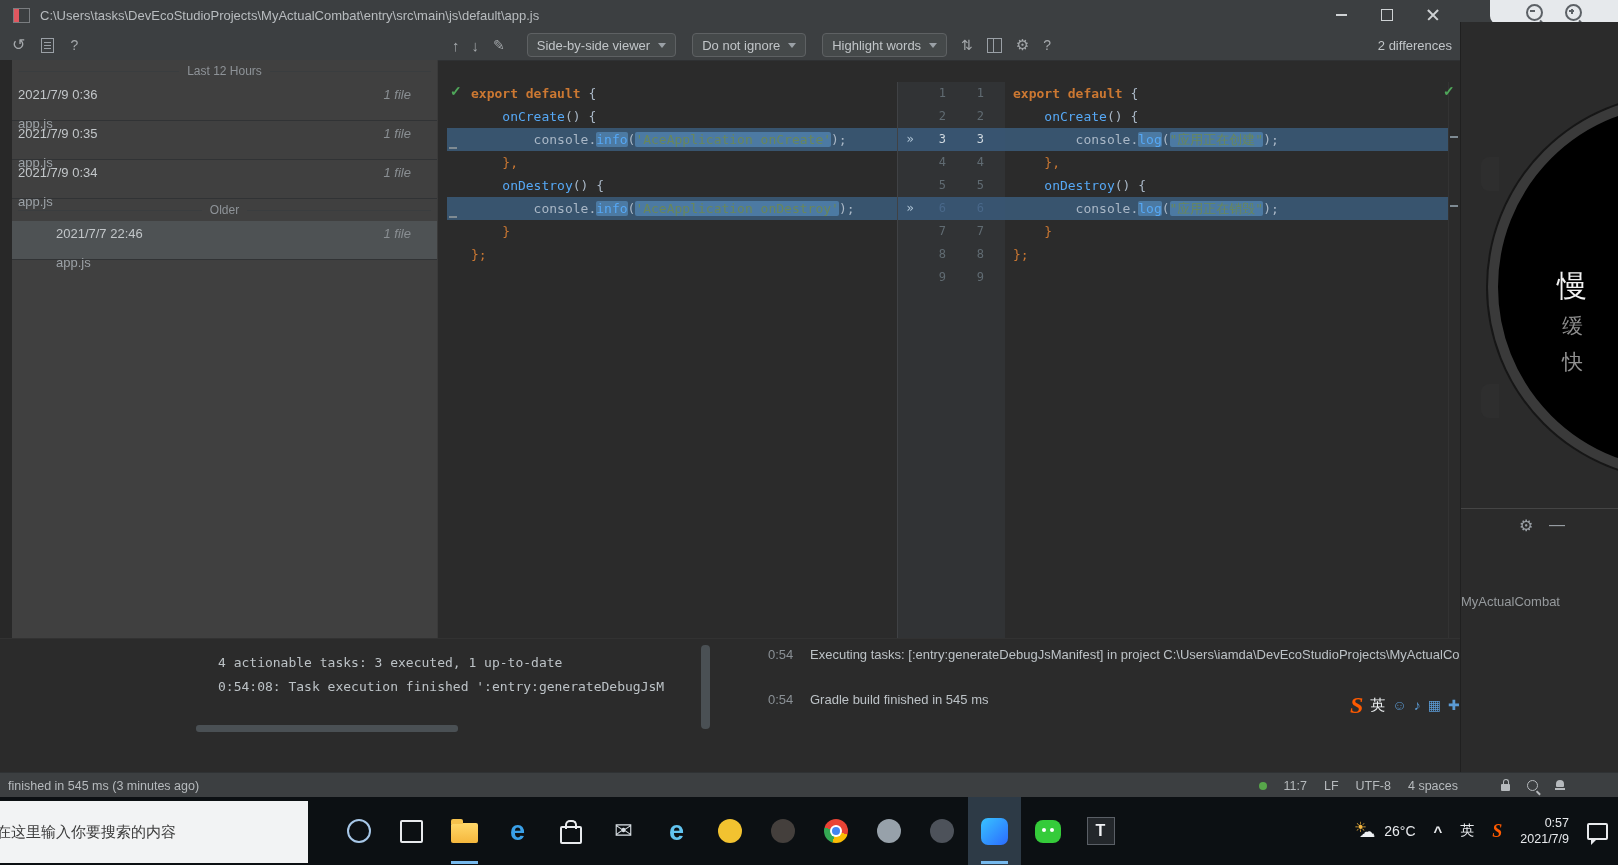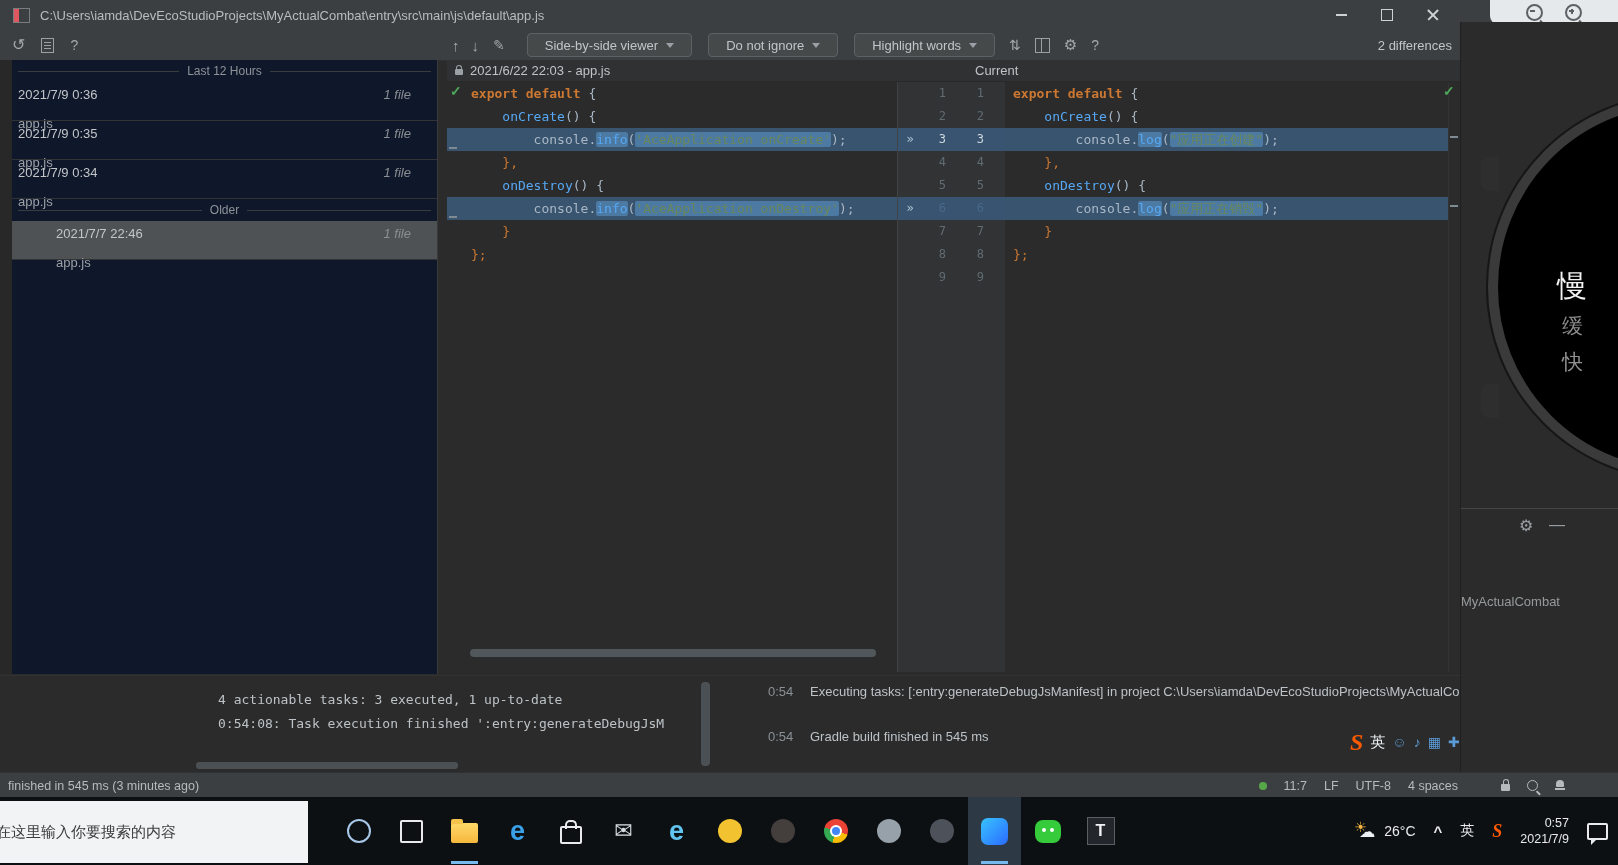--- a/index.html
+++ b/index.html
@@ -28,33 +28,33 @@
   
   .toolbar{position:absolute;left:0;top:30px;width:1460px;height:30px;background:#3c3f41;border-bottom:1px solid #2f3133;}
   .tool-left{position:absolute;left:12px;top:0;height:30px;display:flex;align-items:center;gap:16px;color:#a4a8ab;}
   .icon-undo{font-size:16px;line-height:16px;}
   .icon-doc{width:11px;height:13px;border:1px solid #9aa0a6;position:relative;}
   .icon-doc::after{content:'';position:absolute;left:2px;top:3px;right:2px;height:1px;background:#9aa0a6;box-shadow:0 3px 0 #9aa0a6,0 6px 0 #9aa0a6;}
   .icon-q{font-size:14px;}
   .tool-mid{position:absolute;left:452px;top:0;height:30px;display:flex;align-items:center;color:#a4a8ab;}
   .arrow{font-size:15px;margin-right:12px;}
   .pencil{font-size:14px;margin:0 6px 0 2px;}
-  .dd{height:22px;padding:0 17px;border:1px solid #5e6163;border-radius:4px;background:#45494a;display:flex;align-items:center;
+  .dd{height:22px;padding:0 9px;border:1px solid #5e6163;border-radius:4px;background:#45494a;display:flex;align-items:center;
       font-size:13px;color:#c1c5c8;margin-left:16px;white-space:nowrap;}
   .caret{width:0;height:0;border-left:4px solid transparent;border-right:4px solid transparent;border-top:5px solid #9aa0a6;margin-left:8px;}
   .tool-ic{margin-left:14px;display:flex;align-items:center;justify-content:center;}
   .icon-collapse{font-size:14px;}
   .icon-sync{width:13px;height:13px;border:1px solid #9aa0a6;position:relative;}
   .icon-sync::after{content:'';position:absolute;left:5.5px;top:0;bottom:0;width:1px;background:#9aa0a6;}
   .icon-gear{font-size:15px;}
   .diff-count{position:absolute;right:8px;top:0;height:30px;display:flex;align-items:center;color:#c1c5c8;}
 
   
   .left-strip{position:absolute;left:0;top:60px;width:12px;height:614px;background:#282828;border-right:1px solid #323232;}
-  .history{position:absolute;left:12px;top:60px;width:425px;height:614px;background:#0f172a;border-right:1px solid #3a3a3a;}
+  .history{position:absolute;left:12px;top:60px;width:425px;height:614px;background:#404040;border-right:1px solid #3a3a3a;}
   .group-header{height:22px;display:flex;align-items:center;gap:8px;color:#8e9398;font-size:12px;padding:0 6px;}
   .group-header::before,.group-header::after{content:'';flex:1;height:1px;background:#3a3d3f;}
   .hist-item{position:relative;padding:5px 8px 6px 6px;border-bottom:1px solid #313335;height:27px;}
   .hist-item.selected{background:#4e5254;padding-left:44px;}
   .hist-date{font-size:13px;color:#c2c6c9;}
   .hist-file{font-size:13px;color:#9ba1a6;margin-top:14px;}
   .hist-count{position:absolute;right:26px;top:5px;font-size:13px;color:#8a8f93;font-style:italic;}
 
   
   .diff-titles{position:absolute;left:447px;top:60px;width:1013px;height:21px;background:#2f3133;border-bottom:1px solid #27292a;
@@ -79,21 +79,21 @@
   .g-chev{width:24px;text-align:center;color:#aec4d6;}
   .g-l{width:24px;text-align:right;} .g-r{width:38px;text-align:right;}
   .g-row.changed.dim .g-l,.g-row.changed.dim .g-r{color:#49688a;}
   .check{position:absolute;color:#4fa65a;font-size:14px;font-weight:bold;z-index:3;}
   .check-left{left:450px;top:83px;} .check-right{left:1443px;top:83px;}
   .stripe{position:absolute;left:1448px;top:82px;width:12px;height:590px;background:#2b2b2b;border-left:1px solid #333;}
   .dash-mark{position:absolute;background:#7f8b93;width:8px;height:2px;}
   .hscroll{position:absolute;left:470px;top:649px;width:406px;height:8px;background:#585f63;border-radius:4px;opacity:.85;}
 
   
-  .console{position:absolute;left:0;top:675px;width:1460px;height:97px;background:#2b2b2b;border-top:1px solid #323232;padding-left:28px;}
+  .console{position:absolute;left:0;top:638px;width:1460px;height:97px;background:#2b2b2b;border-top:1px solid #323232;padding-left:28px;}
   .gradle-lines{position:absolute;left:218px;top:12px;font-family:"DejaVu Sans Mono","Liberation Mono",monospace;font-size:13px;line-height:24px;
                 color:#bcc2c6;white-space:pre;max-width:482px;overflow:hidden;}
   .console-vscroll{position:absolute;left:701px;top:6px;width:9px;height:84px;background:#4a5054;border-radius:4px;}
   .console-hscroll{position:absolute;left:196px;top:86px;width:262px;height:7px;background:#4a5054;border-radius:3px;}
   .eventlog{position:absolute;left:768px;top:8px;width:692px;font-size:13px;color:#bcc2c6;}
   .ev-row{display:flex;height:18px;white-space:nowrap;overflow:hidden;}
   .ev-row + .ev-row{margin-top:27px;}
   .ev-time{width:42px;color:#8a9095;flex:none;}
   .sogou{position:absolute;left:1350px;top:47px;height:38px;display:flex;align-items:center;gap:7px;}
   .sogou-s{font-size:24px;font-weight:bold;font-style:italic;color:#ff5a00;font-family:"Liberation Serif",serif;}
@@ -162,21 +162,21 @@
   .pv-min{position:absolute;left:88px;top:494px;font-size:16px;color:#9aa0a6;}
   .pv-project{position:absolute;left:0;top:572px;font-size:13px;color:#969a9d;white-space:nowrap;}
 </style>
 </head>
 <body>
 
 <div class="screen">
 
   <div class="titlebar">
     <div class="app-ico"></div>
-    <div class="title-text">C:\Users\iamda\DevEcoStudioProjects\MyActualCombat\entry\src\main\js\default\app.js</div>
+    <div class="title-text">C:\Users\tasks\DevEcoStudioProjects\MyActualCombat\entry\src\main\js\default\app.js</div>
     <div class="win-controls">
       <div class="win-btn">
           <div class="wmin"></div>
         </div>
       <div class="win-btn">
           <div class="wmax"></div>
         </div>
       <div class="win-btn">
           <div class="wclose"></div>
         </div>
@@ -249,25 +249,20 @@
           <span>Older</span>
         </div>
         <div class="hist-item selected">
           <div class="hist-date">2021/7/7 22:46</div>
           <div class="hist-file">app.js</div>
           <div class="hist-count">1 file</div>
         </div>
       </div>
   </div>
 
-  <div class="diff-titles">
-    <span class="hlock"></span>
-    <span>2021/6/22 22:03 - app.js</span>
-    <span class="right-title">Current</span>
-  </div>
 
   <span class="check check-left">✓</span>
   <span class="check check-right">✓</span>
   <div class="pane pane-left">
       <div class="code-line"><span class="tk kw">export</span><span class="tk pl"> </span><span class="tk kw">default</span><span class="tk pl"> {</span></div>
       <div class="code-line"><span class="tk pl">    </span><span class="tk fn">onCreate</span><span class="tk pl">() {</span></div>
       <div class="code-line changed"><span class="tk pl">        console.</span><span class="tk fn hl">info</span><span class="tk pl">(</span><span class="tk str hl">'AceApplication onCreate'</span><span class="tk pl">);</span></div>
       <div class="code-line"><span class="tk br">    },</span></div>
       <div class="code-line"><span class="tk pl">    </span><span class="tk fn">onDestroy</span><span class="tk pl">() {</span></div>
       <div class="code-line changed"><span class="tk pl">        console.</span><span class="tk fn hl">info</span><span class="tk pl">(</span><span class="tk str hl">'AceApplication onDestroy'</span><span class="tk pl">);</span></div>

